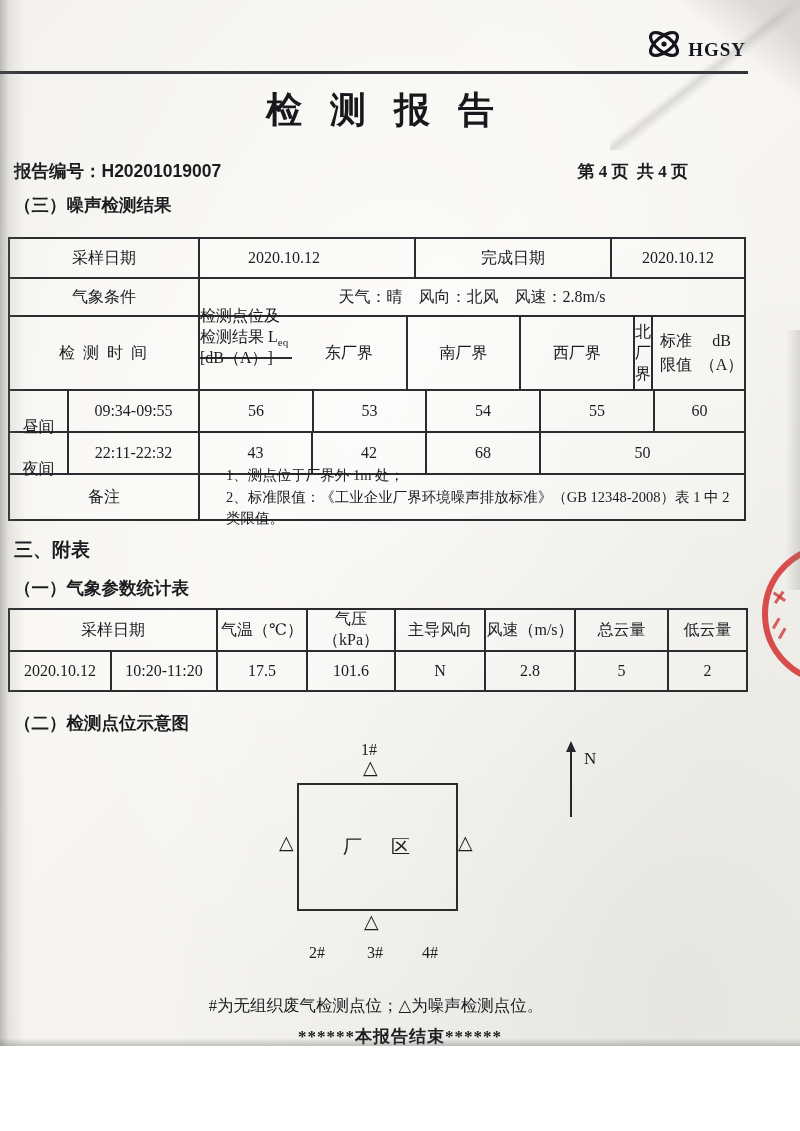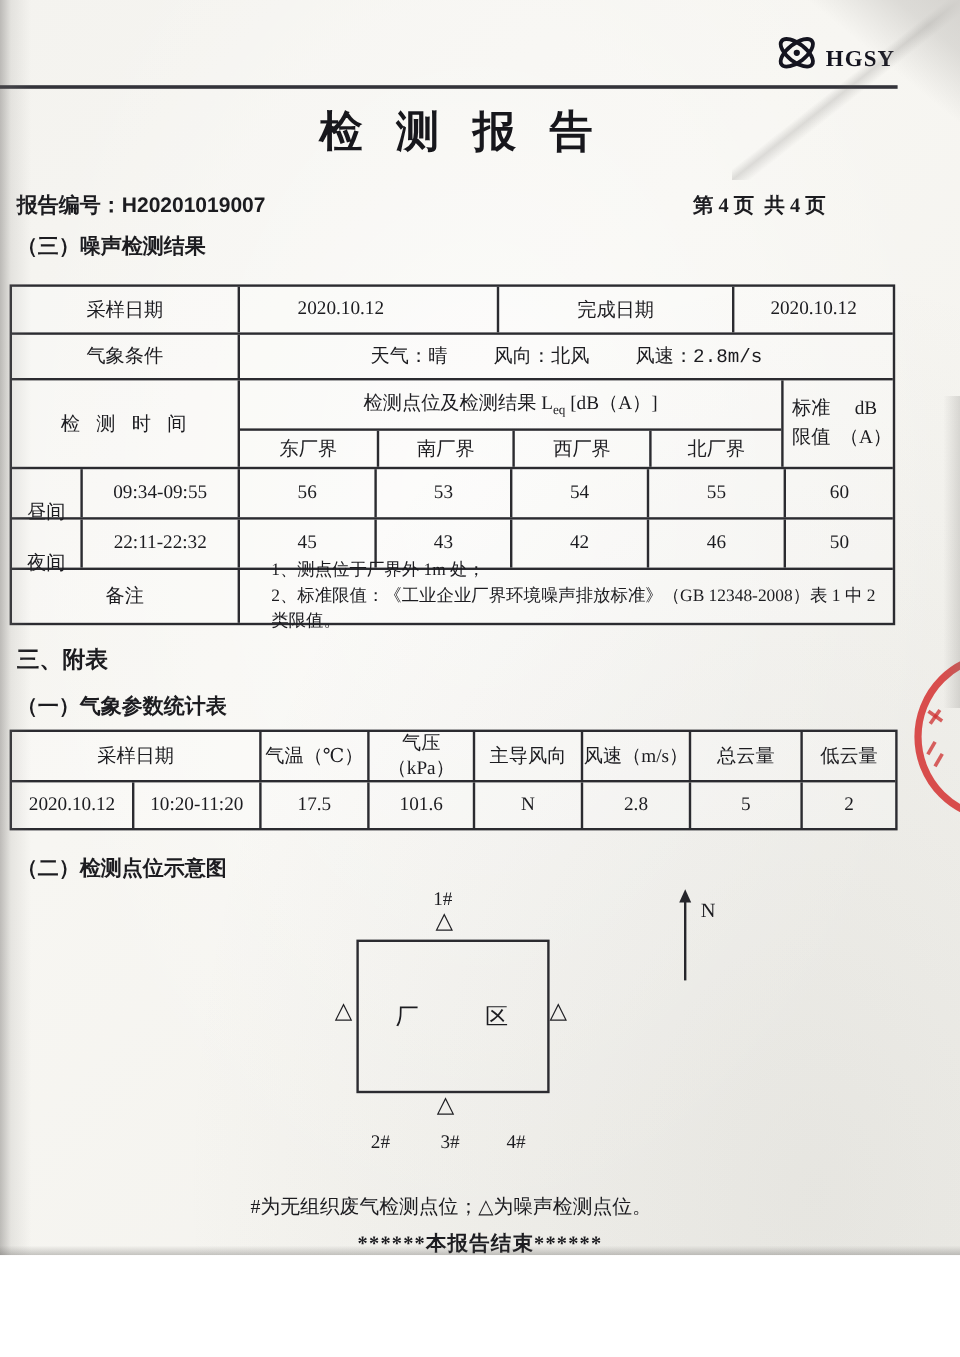--- a/index.html
+++ b/index.html
@@ -41,23 +41,23 @@
   .trow { display:flex; border-top:2px solid #2b2b30; }
   .trow:first-child { border-top:none; }
   .td { border-left:2px solid #2b2b30; display:flex; align-items:center; justify-content:center;
         font-size:16px; text-align:center; }
   .td:first-child { border-left:none; }
   .noise { width:738px; } .h38 { height:38px; } .h42 { height:42px; }
   .w188 { width:188px; } .w170 { width:170px; } .w196 { width:196px;margin-left:46px; }
   .w57 { width:57px;margin-top:32px; } .w131 { width:131px; }
   .w114 { width:114px; } .w113 { width:113px; }
   .flex1 { flex:1; }
-  .pre { white-space:pre;font-family:Liberation Mono, monospace; }
+  .pre { white-space:pre; }
   .band { height:74px; }
-  .band-mid { width:453px; display:flex; flex-direction:column; border-left:2px solid #2b2b30; }
+  .band-mid { width:453px; display:flex; flex-direction:row; border-left:2px solid #2b2b30; }
   .band-top { height:42px; display:flex; align-items:center; justify-content:center; border-bottom:2px solid #2b2b30; font-size:16px; }
   .band-sub { flex:1; display:flex; }
   .band-sub .td { font-size:16px; }
   sub.eq { font-size:11px; vertical-align:-4px; }
   .limit-cell { flex-direction:row; line-height:1.5; }
   .remark-row { height:46px; }
   .remark-body { flex-direction:column; align-items:flex-start; justify-content:center;
     padding-left:26px; font-size:14.5px; line-height:1.45; }
   .remark-body div { text-align:left; }
 
@@ -157,24 +157,23 @@
       <div class="td w131">09:34-09:55</div>
       <div class="td w114">56</div>
       <div class="td w113">53</div>
       <div class="td w114">54</div>
       <div class="td w114">55</div>
       <div class="td flex1">60</div>
     </div>
     <div class="trow h42">
       <div class="td w57">夜间</div>
       <div class="td w131">22:11-22:32</div>
-      <div class="td w114">45</div>
       <div class="td w113">43</div>
       <div class="td w114">42</div>
-      <div class="td w114">46</div>
+      <div class="td w114">68</div>
       <div class="td flex1">50</div>
     </div>
     <div class="trow remark-row">
       <div class="td w188">备注</div>
       <div class="td flex1 remark-body">
         <div>1、测点位于厂界外 1m 处；</div>
         <div>2、标准限值：《工业企业厂界环境噪声排放标准》（GB 12348-2008）表 1 中 2 类限值。</div>
       </div>
     </div>
   </div>

